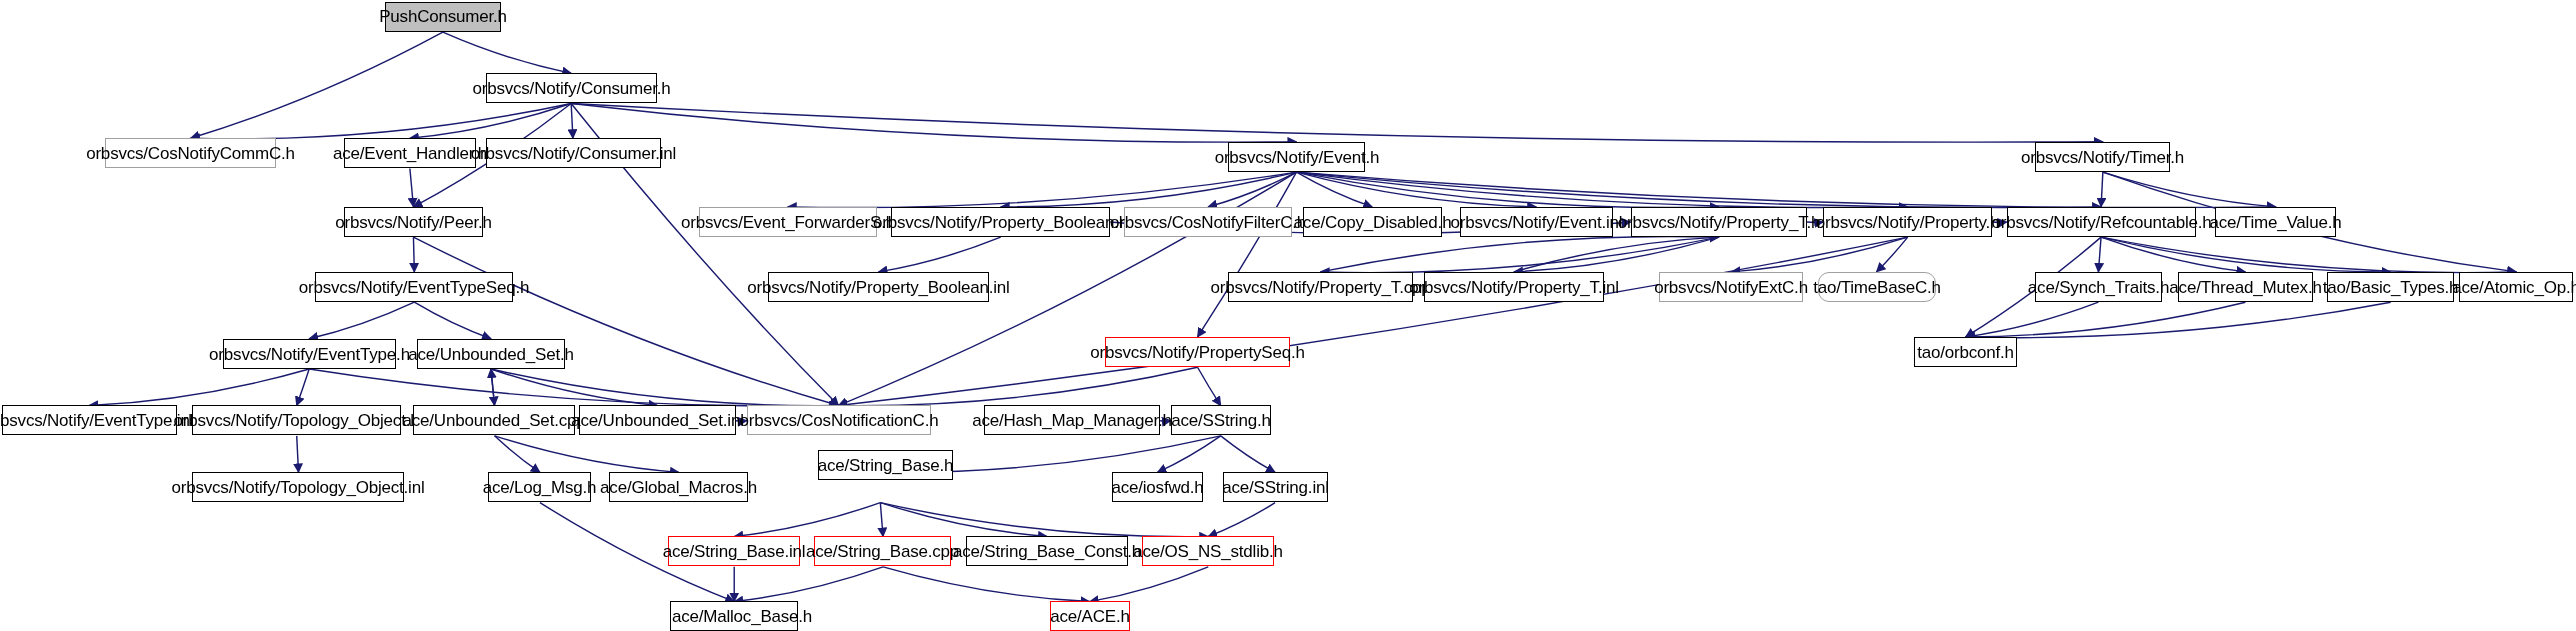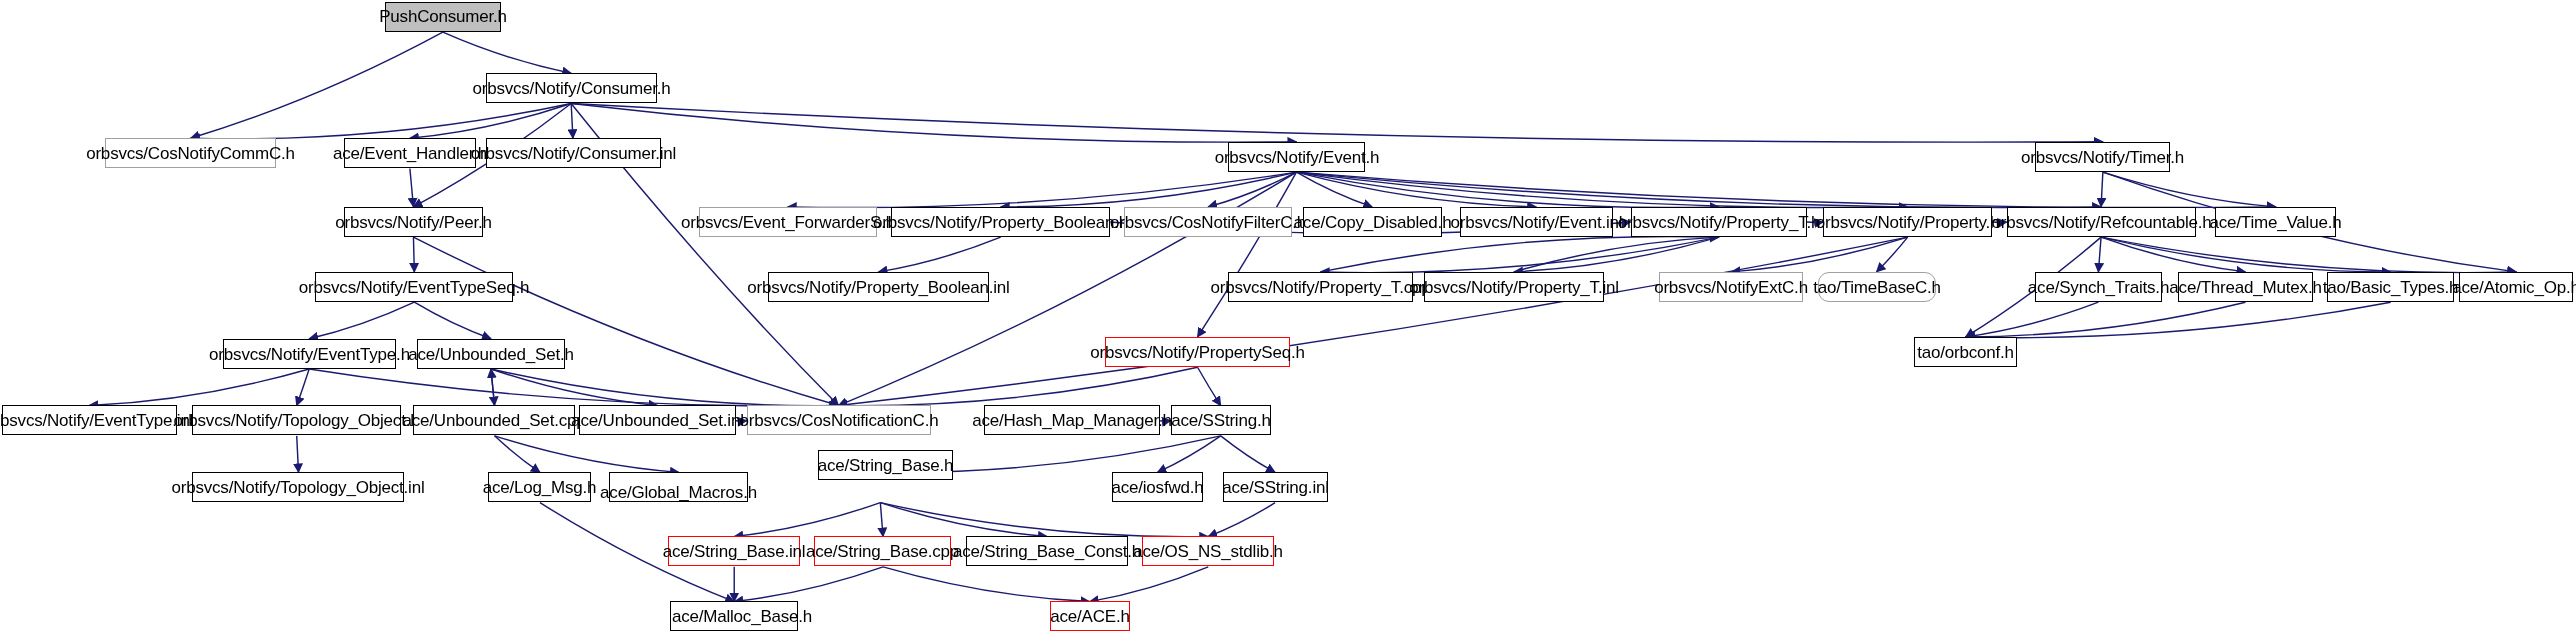--- a/index.html
+++ b/index.html
@@ -230,21 +230,21 @@
     </div>
     <div class="node" style="left: 1171px; top: 405px; width: 100px;">
       <span>ace/SString.h</span>
     </div>
     <div class="node" style="left: 192px; top: 472px; width: 212px;">
       <span>orbsvcs/Notify/Topology_Object.inl</span>
     </div>
     <div class="node" style="left: 488px; top: 472px; width: 103px;">
       <span>ace/Log_Msg.h</span>
     </div>
-    <div class="node" style="left: 609px; top: 472px; width: 139px; align-items: flex-end;">
+    <div class="node" style="left: 609px; top: 472px; width: 139px;">
       <span>ace/Global_Macros.h</span>
     </div>
     <div class="node" style="left: 818px; top: 450px; width: 135px; text-align: right;">
       <span>ace/String_Base.h</span>
     </div>
     <div class="node" style="left: 1112px; top: 472px; width: 91px;">
       <span>ace/iosfwd.h</span>
     </div>
     <div class="node" style="left: 1223px; top: 472px; width: 105px;">
       <span>ace/SString.inl</span>

